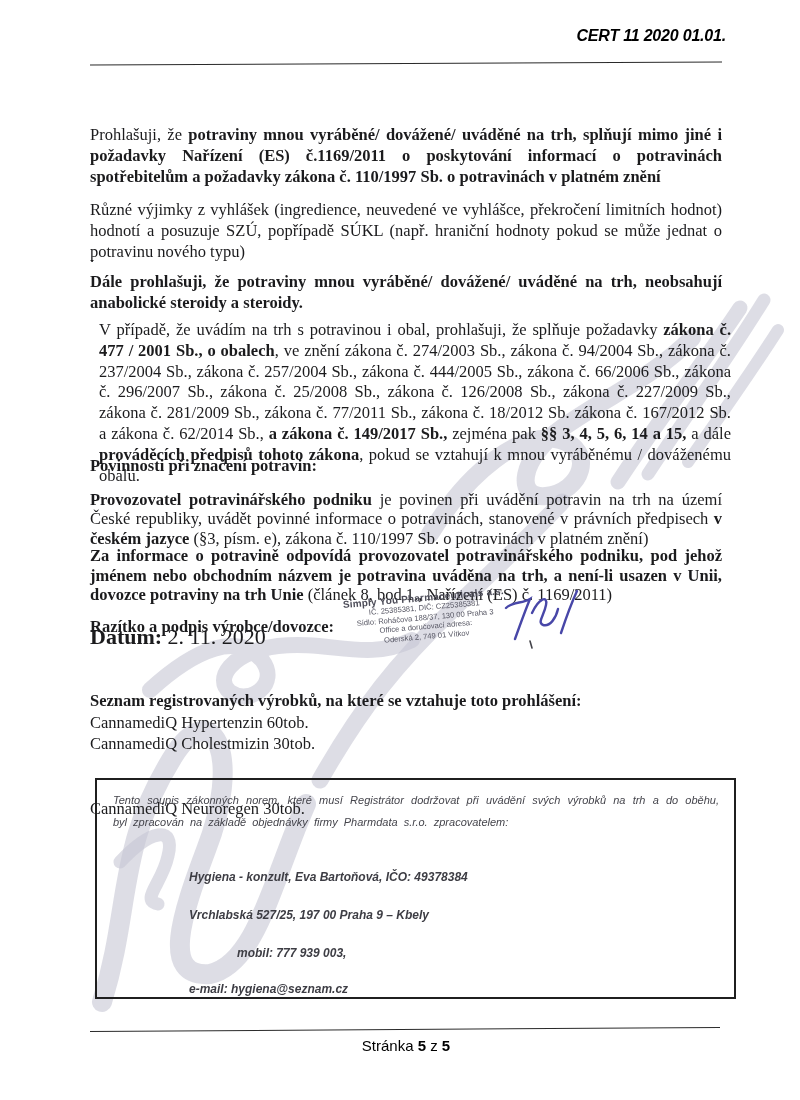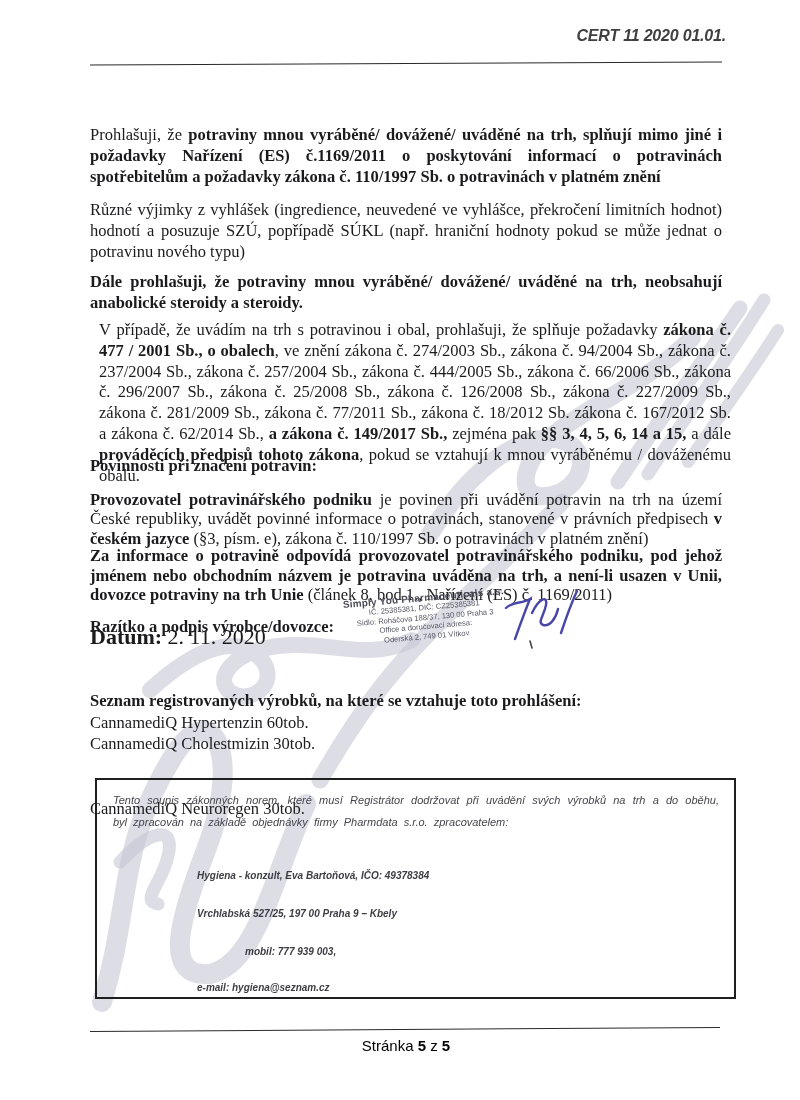--- a/index.html
+++ b/index.html
@@ -4,21 +4,21 @@
 <style>
   html,body{margin:0;padding:0;background:#ffffff;}
   .page{position:relative;width:800px;height:1100px;background:#ffffff;overflow:hidden;
         font-family:"Liberation Serif",serif;color:#1b1b1d;}
   .layer{position:absolute;z-index:1;}
   .serif{font-size:16.5px;line-height:20.8px;}
   .just{text-align:justify;}
   .b{font-weight:700;}
   .doc-code{top:27px;left:400px;width:326px;text-align:right;
             font-family:"Liberation Sans",sans-serif;font-style:italic;font-weight:700;
-            font-size:16px;color:#404040;letter-spacing:-0.2px;}
+            font-size:16px;color:#000000;letter-spacing:-0.2px;}
   .rule{position:absolute;z-index:1;height:0;border-top:1.6px solid #2a2a2a;}
   .rule-top{top:63px;left:90px;width:632px;transform:rotate(-0.25deg);}
   .rule-bottom{top:1029px;left:90px;width:630px;transform:rotate(-0.35deg);}
   .p1{top:125px;left:90px;width:632px;}
   .p2{top:200px;left:90px;width:632px;}
   .pdot{top:247px;left:90px;width:40px;}
   .p3{top:272px;left:90px;width:632px;font-weight:700;}
   .p4{top:320px;left:90px;width:632px;margin-left:9px;}
   .heading{top:456px;left:90px;width:632px;font-weight:700;}
   .heading span{}
@@ -29,21 +29,21 @@
          font-family:"Liberation Sans",sans-serif;color:#565663;text-align:center;}
   .stamp .co{font-size:10px;font-weight:700;color:#4c4c58;letter-spacing:0.2px;}
   .stamp .ln{font-size:7.6px;line-height:9.6px;}
   .datum{top:624px;left:90px;width:400px;font-size:22px;}
   .seznam{top:691px;left:90px;width:632px;font-weight:700;}
   .prod{left:90px;width:500px;}
   .box{top:778px;left:95px;width:637px;height:217px;border:2px solid #1f1f1f;
        font-family:"Liberation Sans",sans-serif;font-style:italic;color:#45454c;}
   .box-intro{position:absolute;top:9px;left:16px;width:606px;font-size:11px;
              line-height:22.3px;text-align:justify;word-spacing:3px;}
-  .box-line{position:absolute;left:100px;font-size:10px;font-weight:700;color:#3d3d44;}
+  .box-line{position:absolute;left:92px;font-size:12px;font-weight:700;color:#3d3d44;}
   .footer-text{top:1037px;left:300px;width:212px;text-align:center;
                font-family:"Liberation Sans",sans-serif;font-size:15px;color:#000000;}
   svg{display:block;}
   .wm{position:absolute;top:0;left:0;z-index:0;}
   .sig{position:absolute;top:580px;left:498px;z-index:2;}
   .tick{position:absolute;top:639px;left:527px;z-index:2;}
 </style>
 </head>
 <body>
 

